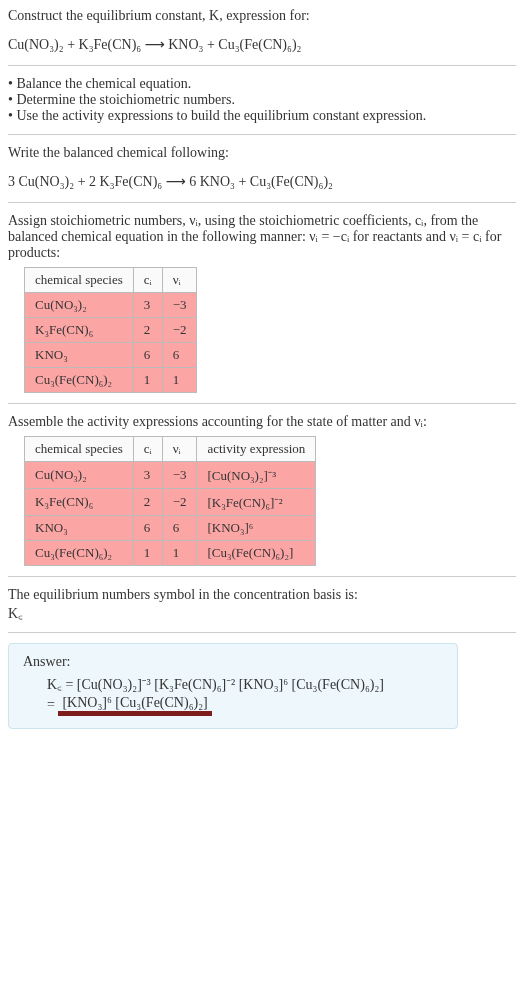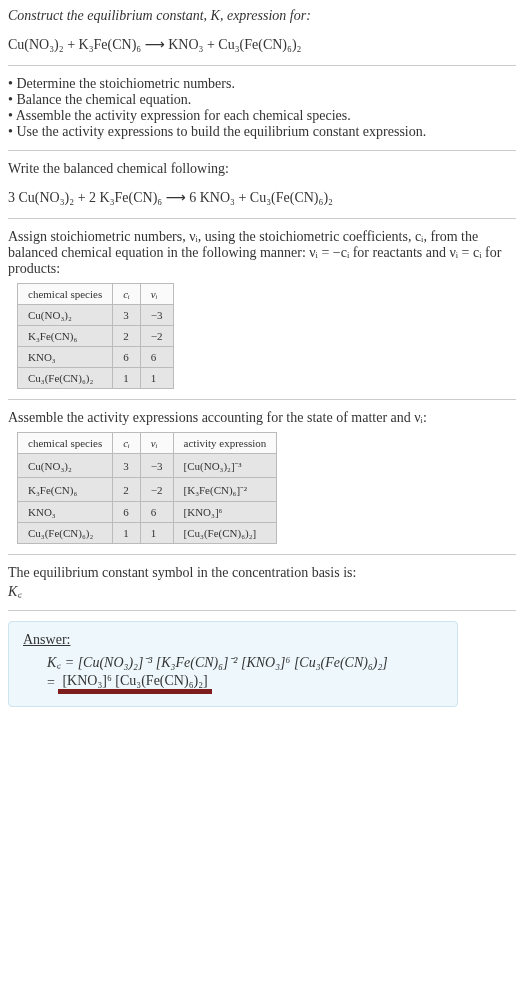--- a/index.html
+++ b/index.html
@@ -14,61 +14,59 @@
   .section {
     margin-bottom: 8px;
   }
   hr.sep {
     border: none;
     border-top: 1px solid #ccc;
     margin: 10px 0;
   }
   .intro-line {
     margin-bottom: 2px;
-    font-style: italic;
   }
   .equation {
     font-family: Georgia, serif;
     margin: 12px 0;
   }
-  .italic { font-style: italic; }
+  .italic { }
   ul.plan {
     list-style: none;
     padding-left: 0;
     margin: 2px 0;
   }
   ul.plan li::before {
     content: "• ";
   }
   table.data {
     border-collapse: collapse;
-    margin: 6px 9px;
-    font-size: 11px;
+    margin: 6px 16px;
+    font-size: 13px;
   }
   table.data th, table.data td {
     border: 1px solid #bbb;
     padding: 4px 10px;
     text-align: left;
-    background: #e5e5e5;
+    background: #fca5a5;
   }
   table.data th {
     font-weight: normal;
     background: #fafafa;
   }
   .answer-box {
     background: #eef7fb;
     border: 1px solid #cde4ee;
     border-radius: 4px;
     padding: 10px 14px;
     margin-top: 6px;
     width: 420px;
   }
   .answer-label {
     margin-bottom: 4px;
-    text-decoration: underline;
   }
   .kc-line {
     margin: 2px 0 2px 24px;
     white-space: nowrap;
   }
   .frac {
     display: inline-block;
     vertical-align: middle;
     text-align: center;
   }
@@ -87,23 +85,22 @@
 
 <div class="section">
   <div class="intro-line">Construct the equilibrium constant, K, expression for:</div>
   <div class="equation">Cu(NO₃)₂ + K₃Fe(CN)₆ ⟶ KNO₃ + Cu₃(Fe(CN)₆)₂</div>
 </div>
 
 <hr class="sep">
 
 <div class="section">
   <ul class="plan">
+    <li>Balance the chemical equation.</li>
     <li>Determine the stoichiometric numbers.</li>
-    <li>Balance the chemical equation.</li>
-    <li>Assemble the activity expression for each chemical species.</li>
     <li>Use the activity expressions to build the equilibrium constant expression.</li>
   </ul>
 </div>
 
 <hr class="sep">
 
 <div class="section">
   <div>Write the balanced chemical following:</div>
   <div class="equation">3 Cu(NO₃)₂ + 2 K₃Fe(CN)₆ ⟶ 6 KNO₃ + Cu₃(Fe(CN)₆)₂</div>
 </div>
@@ -179,21 +176,21 @@
       <td>1</td>
       <td>[Cu₃(Fe(CN)₆)₂]</td>
     </tr>
   </tbody>
     </table>
 </div>
 
 <hr class="sep">
 
 <div class="section">
-  <div>The equilibrium constant symbol in the concentration basis is:</div>
+  <div>The equilibrium numbers symbol in the concentration basis is:</div>
   <div class="italic">K꜀</div>
 </div>
 
 <hr class="sep">
 
 <div class="section">
 
   <div class="answer-box">
     <div class="answer-label">Answer:</div>
     <div class="kc-line">

